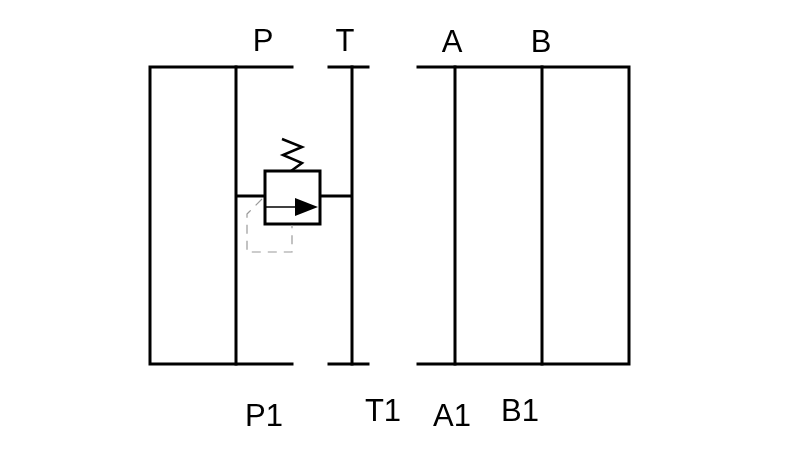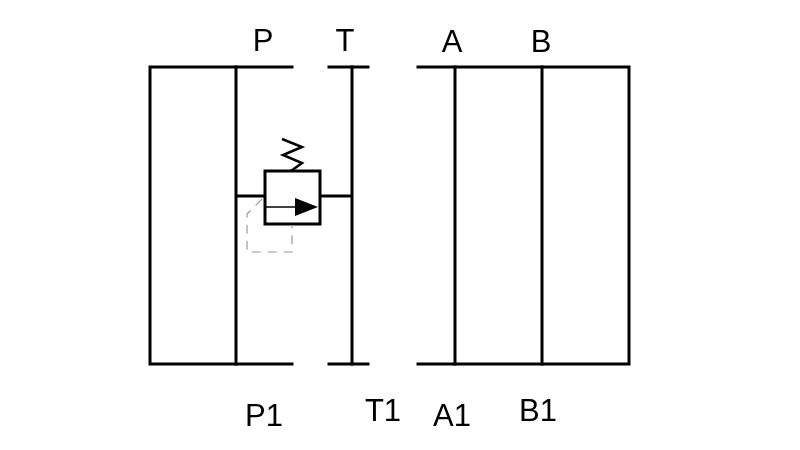--- a/index.html
+++ b/index.html
@@ -50,13 +50,13 @@
 </svg>
 
 <div class="port-label" style="left:263px; top:25px;">P</div>
 <div class="port-label" style="left:345px; top:25px;">T</div>
 <div class="port-label" style="left:452px; top:26px;">A</div>
 <div class="port-label" style="left:541px; top:26px;">B</div>
 
 <div class="port-label" style="left:264px; top:400px;">P1</div>
 <div class="port-label" style="left:347px; top:395px;margin-left:36px;">T1</div>
 <div class="port-label" style="left:452px; top:400px;">A1</div>
-<div class="port-label" style="left:538px; top:395px;">B1</div>
+<div class="port-label" style="left:520px; top:395px;">B1</div>
 
 </body></html>

